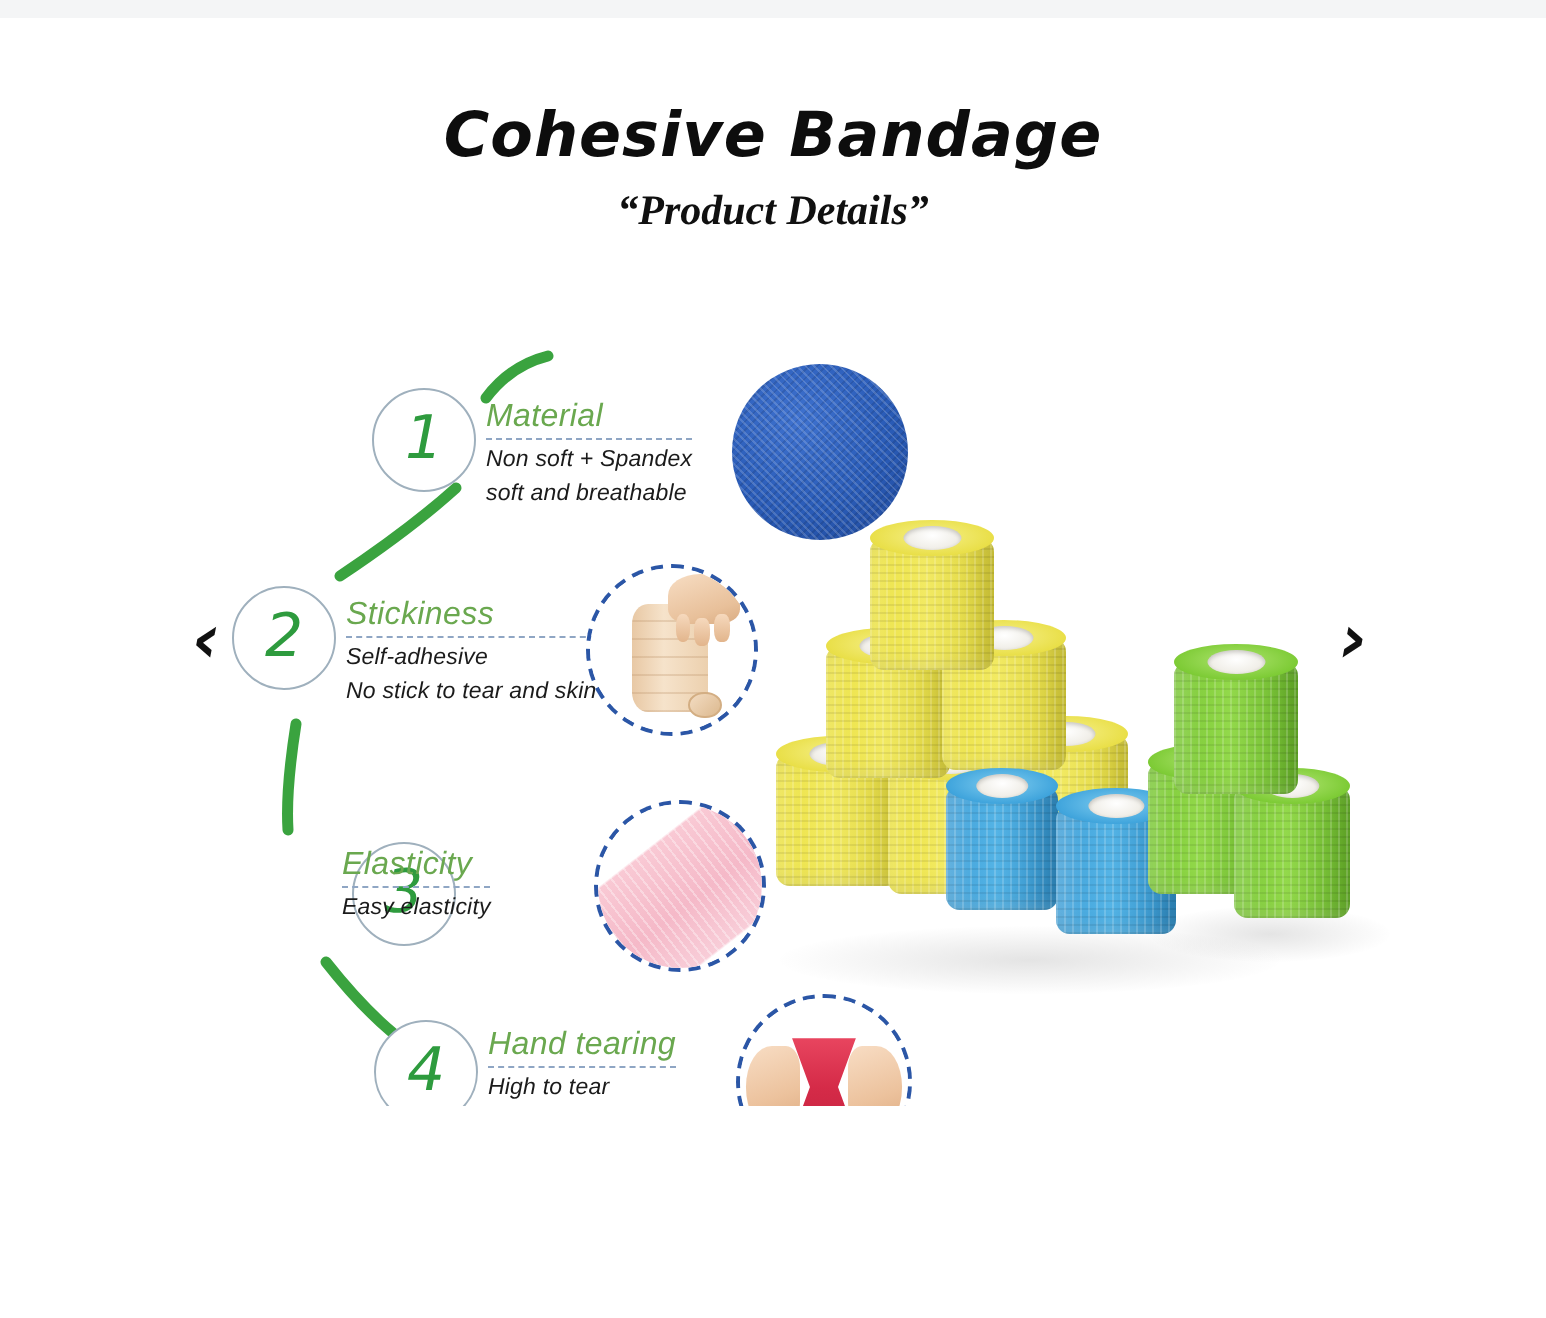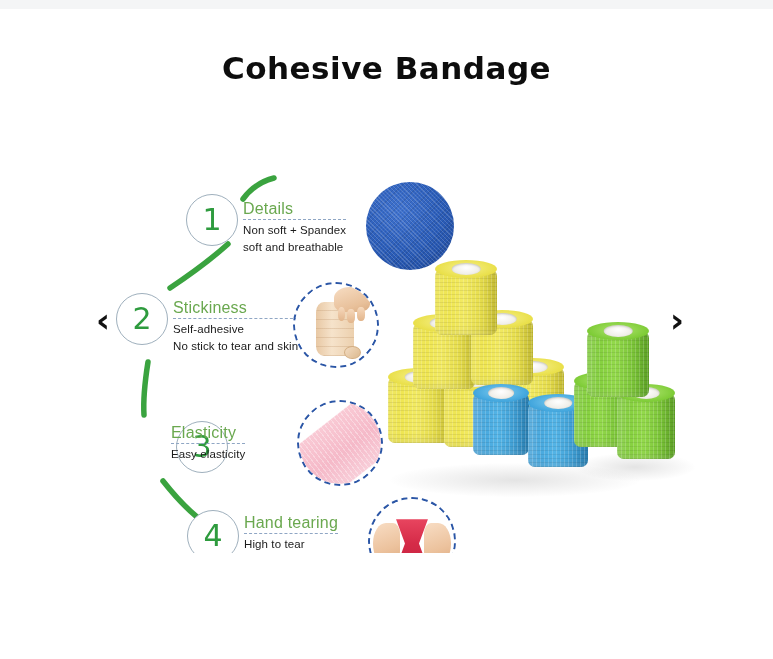--- a/index.html
+++ b/index.html
@@ -7,20 +7,21 @@
     padding: 0;
     background: #ffffff;
   }
   #page {
     position: relative;
     width: 773px;
     height: 553px;
     background: #ffffff;
     overflow: hidden;
     font-family: "Liberation Sans", sans-serif;
+    font-style: italic;
   }
   
   #top-band {
     position: absolute;
     left: 0; top: 0;
     width: 773px; height: 9px;
     background: #f4f5f6;
   }
 
   
@@ -251,41 +252,42 @@
   }
 </style>
 </head>
 <body>
 
 <div id="page">
 
   <div id="top-band"></div>
 
   <div id="title">Cohesive Bandage</div>
+  <div id="subtitle">“Product Details”</div>
 
   <svg id="arc-svg" viewBox="0 0 773 659" xmlns="http://www.w3.org/2000/svg">
 
     <path d="M 243 199 C 252 187, 262 181, 274 178" fill="none" stroke="#3aa33f" stroke-width="5.5" stroke-linecap="round"></path>
 
     <path d="M 228 244 C 208 262, 188 276, 170 288" fill="none" stroke="#3aa33f" stroke-width="5.5" stroke-linecap="round"></path>
 
     <path d="M 148 362 C 145 381, 143 399, 144 415" fill="none" stroke="#3aa33f" stroke-width="5.5" stroke-linecap="round"></path>
 
     <path d="M 163 481 C 178 500, 192 514, 205 523" fill="none" stroke="#3aa33f" stroke-width="5.5" stroke-linecap="round"></path>
 
     <path d="M 236 563 C 270 592, 320 608, 383 614" fill="none" stroke="#3aa33f" stroke-width="5.5" stroke-linecap="round"></path>
   </svg>
 
   <div class="nav-arrow" id="nav-prev">‹</div>
   <div class="nav-arrow" id="nav-next">›</div>
 
   <div class="feature">
     <div class="num-circle" style="left:186px; top:194px;">1</div>
     <div class="feat-text" style="left:243px; top:200px;">
-      <div class="feat-title">Details</div>
+      <div class="feat-title">Material</div>
       <div class="feat-rule"></div>
       <div class="feat-line">Non soft + Spandex</div>
       <div class="feat-line">soft and breathable</div>
     </div>
     <div class="thumb" id="thumb1" style="left:366px; top:182px; width:88px; height:88px;"></div>
   </div>
 
   <div class="feature">
     <div class="num-circle" style="left:116px; top:293px;">2</div>
     <div class="feat-text" style="left:173px; top:299px;">

